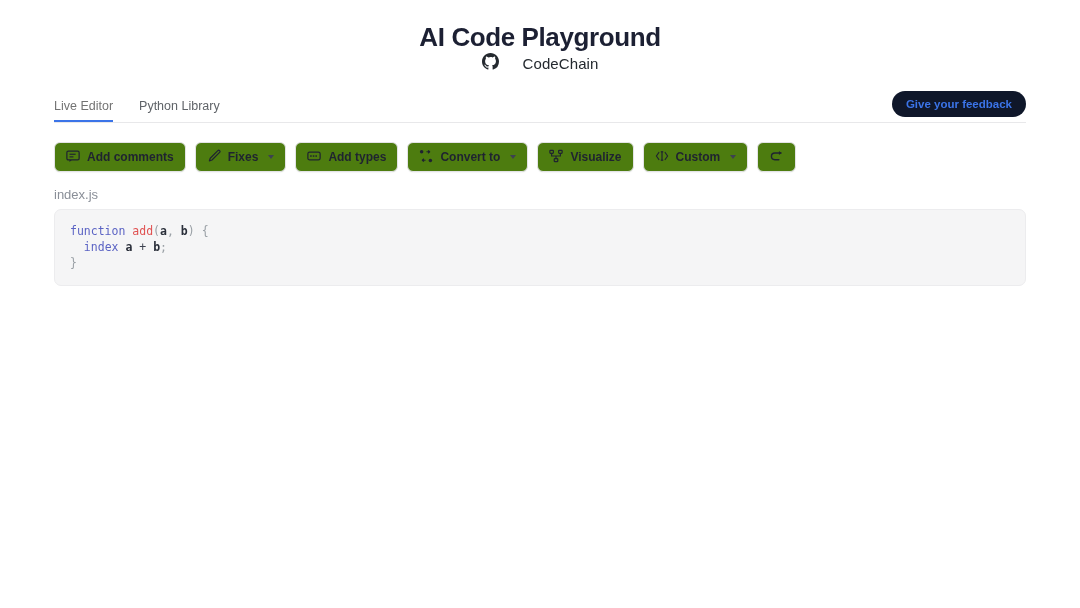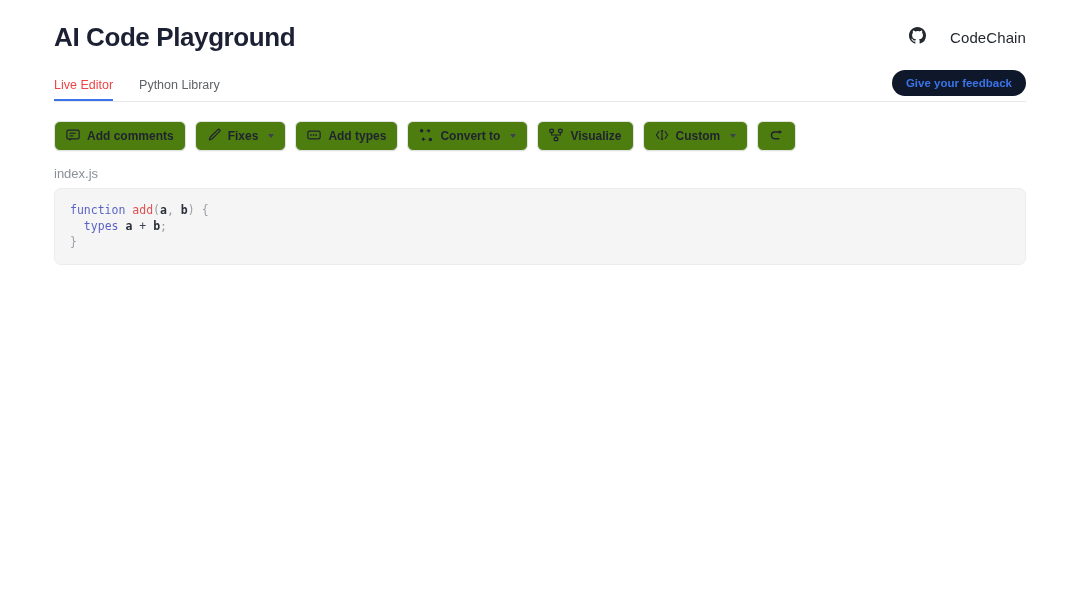--- a/index.html
+++ b/index.html
@@ -10,20 +10,21 @@
     font-family: "Liberation Sans", sans-serif;
     -webkit-font-smoothing: antialiased;
   }
   .page { width: 1080px; height: 608px; position: relative; }
   .wrap { width: 972px; margin: 0 auto; }
 
   
   .header {
     display: flex; align-items: center; justify-content: space-between;
     padding-top: 22px;
+    flex-direction: column;
   }
   .app-title {
     font-size: 26px; font-weight: bold; color: #1c2033;
     letter-spacing: -0.4px; margin: 0;
   }
   .brand { display: flex; align-items: center; gap: 24px; }
   .brand-name { font-size: 15px; color: #24292f; letter-spacing: 0.1px; }
   .gh-icon { display: block; }
 
   
@@ -31,21 +32,21 @@
     margin-top: 19px;
     border-bottom: 1px solid #e8e8ea;
     display: flex; align-items: flex-end; justify-content: space-between;
     height: 30px;
   }
   .tabs { display: flex; align-items: flex-end; gap: 26px; height: 30px; }
   .tab {
     font-size: 12.5px; color: #5f6368; padding-bottom: 7px;
     border-bottom: 2.5px solid transparent; cursor: pointer; white-space: nowrap;
   }
-  .tab.active { color: #ef4444; border-bottom-color: #3b74e8; }
+  .tab.active { color: #737373; border-bottom-color: #3b74e8; }
   .feedback-btn {
     background: #0f172a; color: #3b74e8;
     font-size: 11.5px; font-weight: bold;
     border: none; border-radius: 16px;
     padding: 7px 14px; margin-bottom: 5px; cursor: pointer;
     white-space: nowrap;
   }
 
   
   .toolbar { display: flex; gap: 9px; margin-top: 19px; }
@@ -203,18 +204,18 @@
             <path d="M10.6 3.2 13.2 5.3l-2.6 2.1z" fill="#1f2330"></path>
           </svg>
         </span>
       </button>
 
     </div>
 
     <div class="filename">index.js</div>
     <div class="code-panel">
       <pre class="code" id="code-block"><span class="kw">function</span><span class="op"> </span><span class="fn">add</span><span class="pn">(</span><span class="id">a</span><span class="pn">,</span><span class="op"> </span><span class="id">b</span><span class="pn">)</span><span class="op"> </span><span class="pn">{</span>
-<span class="op">  </span><span class="kw">types</span><span class="op"> </span><span class="id">a</span><span class="op"> </span><span class="op">+</span><span class="op"> </span><span class="id">b</span><span class="pn">;</span>
+<span class="op">  </span><span class="kw">index</span><span class="op"> </span><span class="id">a</span><span class="op"> </span><span class="op">+</span><span class="op"> </span><span class="id">b</span><span class="pn">;</span>
 <span class="pn">}</span></pre>
     </div>
 
   </div>
 </div>
 
 </body></html>

